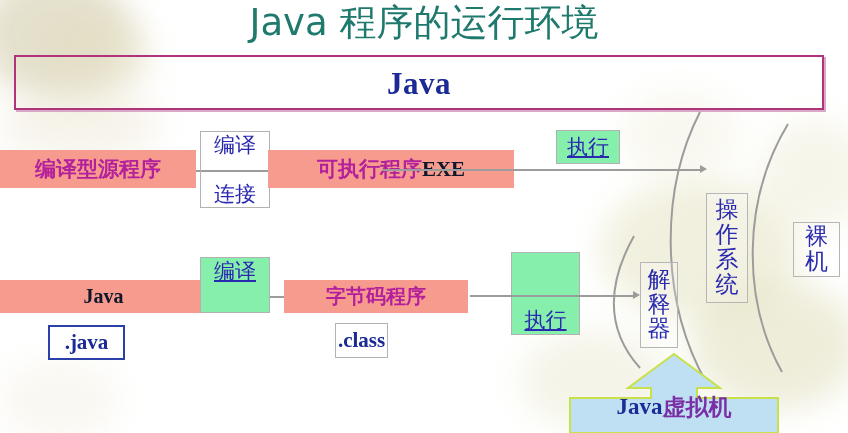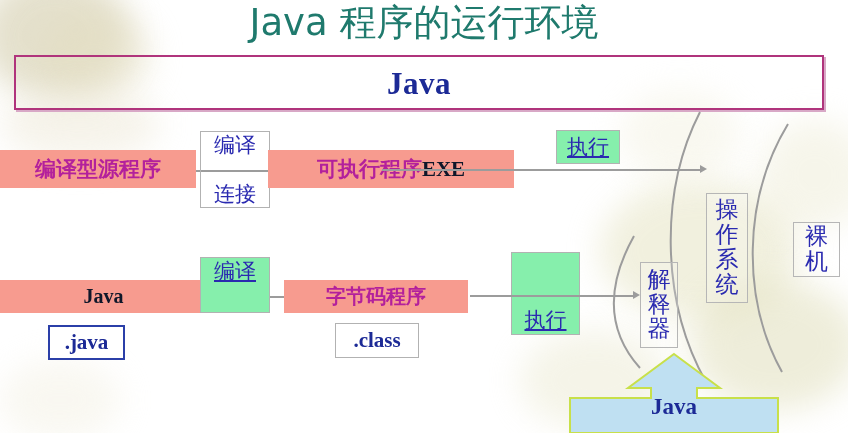--- a/index.html
+++ b/index.html
@@ -142,21 +142,21 @@
     background: #ffffff;
     color: #1c2a96;
     font-weight: bold;
     font-size: 21px;
     display: flex;
     align-items: center;
     justify-content: center;
     white-space: nowrap;
   }
   #chip-java  { left: 48px;  top: 325px; width: 77px; height: 35px; border: 2px solid #2b3fa8; }
-  #chip-class { left: 335px; top: 323px; width: 84px; height: 35px; border: 1px solid #b2b2b2; }
+  #chip-class { left: 335px; top: 323px; width: 53px; height: 35px; border: 1px solid #b2b2b2; }
 
   
   .vbox {
     position: absolute;
     border: 1px solid #b6b6b6;
     background: rgba(255,255,255,0.18);
     box-sizing: border-box;
     color: #2a2ab0;
     font-size: 23px;
     line-height: 1.08;
@@ -319,15 +319,16 @@
   <div class="vbox" id="vbox-bare">
     <span>裸</span>
     <span>机</span>
   </div>
 
   <svg id="jvm" viewBox="0 0 212 81">
     <path d="M 106 2 L 152 36 L 129 36 L 129 46 L 210 46 L 210 81 L 2 81 L 2 46 L 83 46 L 83 36 L 60 36 Z" fill="#bfe0f2" stroke="#c8e04a" stroke-width="2"></path>
   </svg>
   <div id="jvm-label">
       <span class="lat">Java</span>
+      <span class="cn">虚拟机</span>
     </div>
 
 </div>
 
 </body></html>

